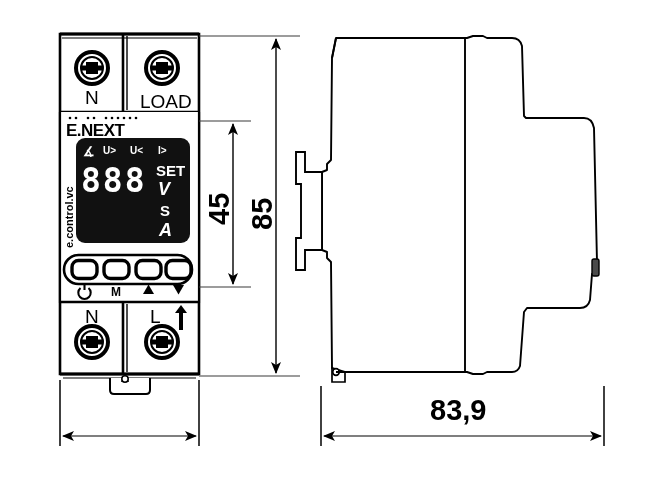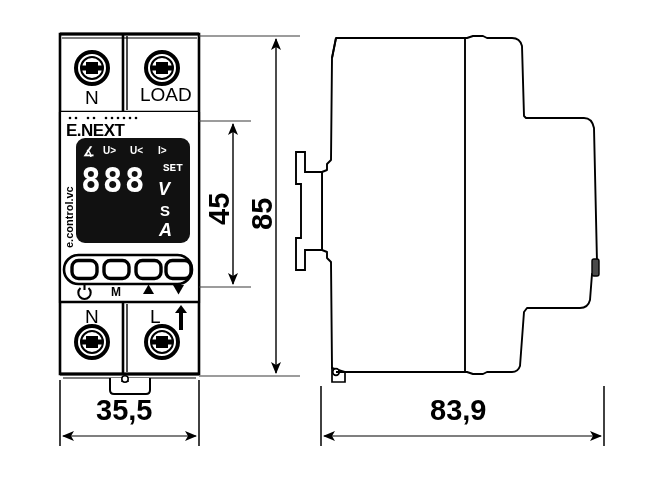--- a/index.html
+++ b/index.html
@@ -275,37 +275,36 @@
     </g>
 
     <path d="M336,372 L467,372" stroke="#000" stroke-width="1.9" fill="none"></path>
   </svg>
 
   <div class="lbl brand" style="left:66px; top:122px;">E.NEXT</div>
 
   <div class="lbl sidetext" style="left:64px; top:248px;">e.control.vc</div>
 
   <div class="lbl term-lbl" style="left:85px; top:88px;">N</div>
-  <div class="lbl term-lbl" style="left:140px; top:85px;">LOAD</div>
+  <div class="lbl term-lbl" style="left:140px; top:92px;">LOAD</div>
 
   <div class="lbl term-lbl" style="left:85px; top:307px;">N</div>
   <div class="lbl term-lbl" style="left:150px; top:307px;">L</div>
 
   <div class="lbl lcd-ind" style="left:83px; top:145px; font-size:13px; font-weight:900;">∡</div>
   <div class="lbl lcd-ind" style="left:103px; top:146px;">U&gt;</div>
   <div class="lbl lcd-ind" style="left:130px; top:146px;">U&lt;</div>
   <div class="lbl lcd-ind" style="left:158px; top:146px;">I&gt;</div>
 
   <div class="lbl digit" style="left:81px; top:164px; font-size:33px; font-weight:700; letter-spacing:2px;">888</div>
-  <div class="lbl lcd-unit" style="left:163px; top:163px; font-size:11px;font-family:Liberation Mono, monospace;">SET</div>
+  <div class="lbl lcd-unit" style="left:156px; top:163px; font-size:15px;">SET</div>
   <div class="lbl lcd-unit" style="left:158px; top:180px; font-size:18px; font-style:italic;">V</div>
 
   <div class="lbl lcd-unit" style="left:160px; top:203px; font-size:15px;">S</div>
   <div class="lbl lcd-unit" style="left:159px; top:221px; font-size:18px; font-style:italic;">A</div>
 
   <div class="lbl btn-lbl" style="left:111px; top:286px;">M</div>
 
   <div class="lbl dim-num dim-vert" style="left:205px; top:225px;">45</div>
   <div class="lbl dim-num dim-vert" style="left:248px; top:230px;">85</div>
-  <div class="lbl dim-num" style="left:96px; top:396px;">35,5</div>
   <div class="lbl dim-num" style="left:430px; top:396px;">83,9</div>
 
 </div>
 
 </body></html>

